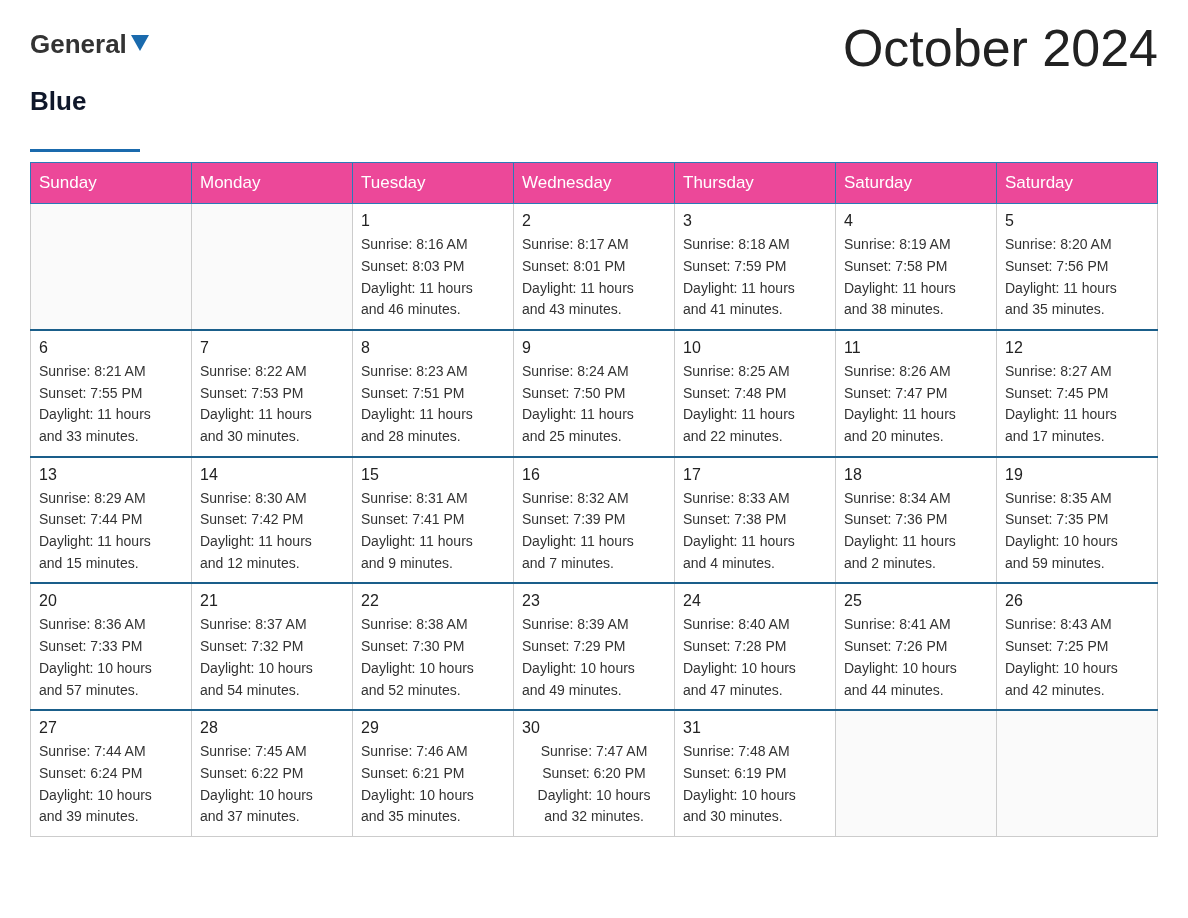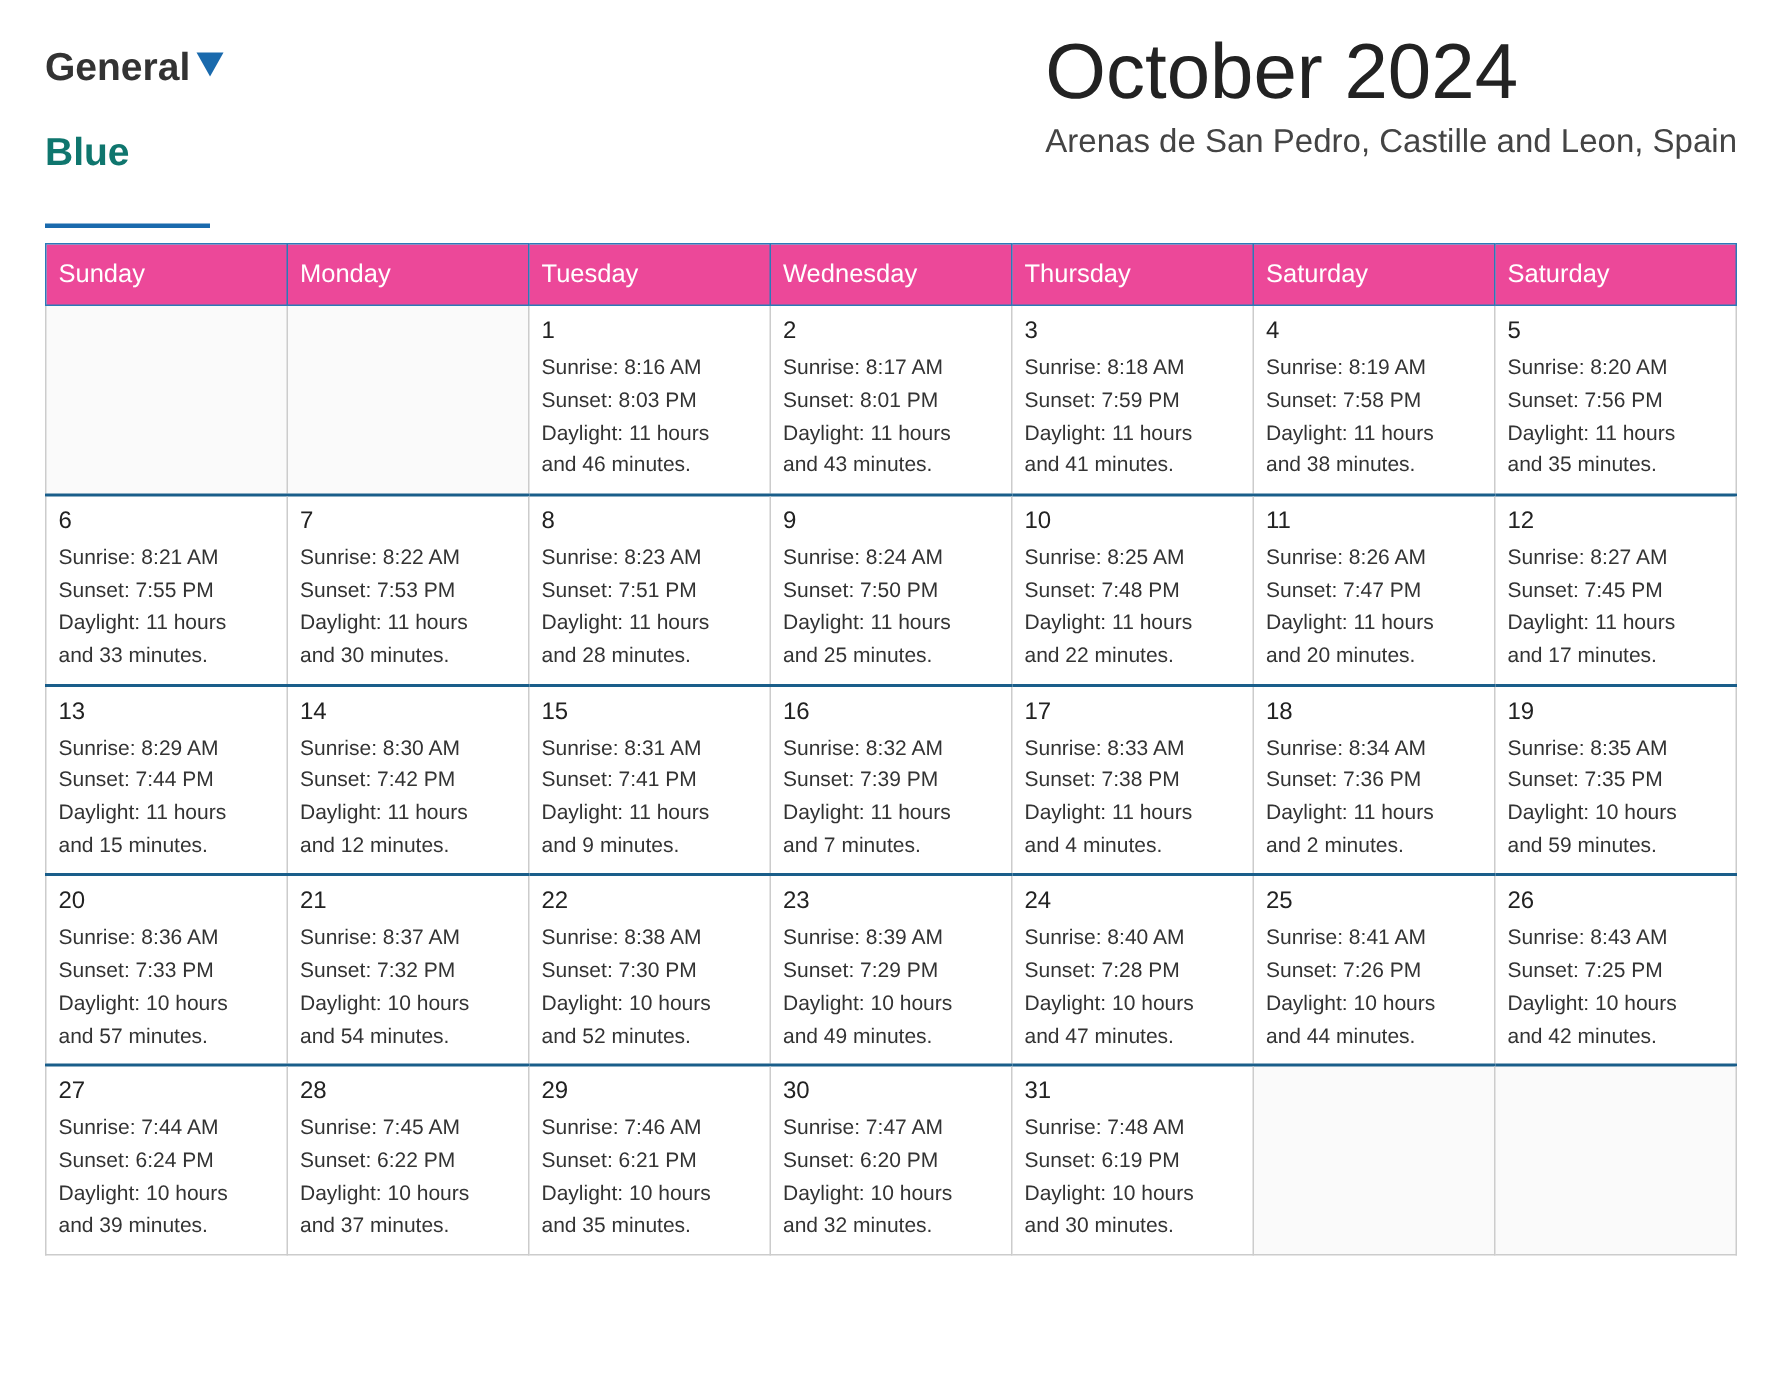--- a/index.html
+++ b/index.html
@@ -96,27 +96,26 @@
   <div class="logo">
     <div style="display:flex; align-items:center;">
       <span class="logo-text">General</span>
       <span style="display:inline-block; position:relative; margin-left:2px;">
         <svg width="22" height="22" viewBox="0 0 22 22">
           <polygon points="2,4 20,4 11,20" fill="#1a6aad"></polygon>
         </svg>
       </span>
     </div>
     <div style="display:flex; align-items:center; margin-top:-4px; margin-left:0;">
-      <span class="logo-text blue" style="color:#0f766e;">Blue</span>
+      <span class="logo-text blue" style="color:#0f172a;">Blue</span>
     </div>
     <div class="logo-line"></div>
   </div>
   <div class="title-section">
     <div class="month-title">October 2024</div>
-    <div class="location-title">Arenas de San Pedro, Castille and Leon, Spain</div>
   </div>
 </div>
 
 <table class="calendar-table">
   <thead>
     <tr>
     <th>Sunday</th>
         <th>Monday</th>
         <th>Tuesday</th>
         <th>Wednesday</th>
@@ -335,21 +334,21 @@
         </td>
         <td>
           <div class="day-number">29</div>
           <div class="day-info" style="white-space: pre-line;">Sunrise: 7:46 AM
 Sunset: 6:21 PM
 Daylight: 10 hours
 and 35 minutes.</div>
         </td>
         <td>
           <div class="day-number">30</div>
-          <div class="day-info" style="white-space: pre-line;">Sunrise: 7:47 AM
+          <div class="day-info" style="white-space: pre-line; text-align: center;">Sunrise: 7:47 AM
 Sunset: 6:20 PM
 Daylight: 10 hours
 and 32 minutes.</div>
         </td>
         <td>
           <div class="day-number">31</div>
           <div class="day-info" style="white-space: pre-line;">Sunrise: 7:48 AM
 Sunset: 6:19 PM
 Daylight: 10 hours
 and 30 minutes.</div>

